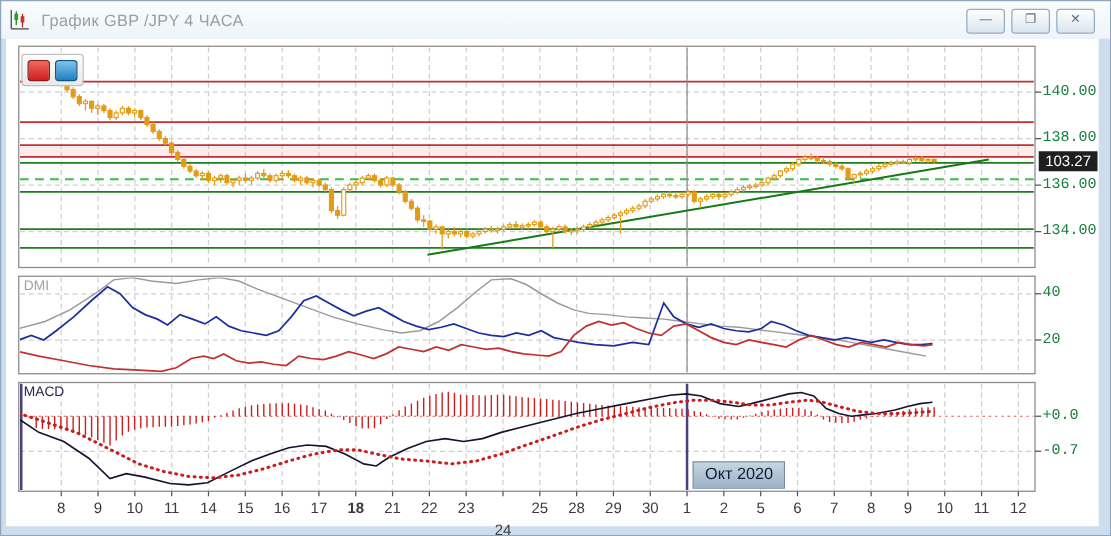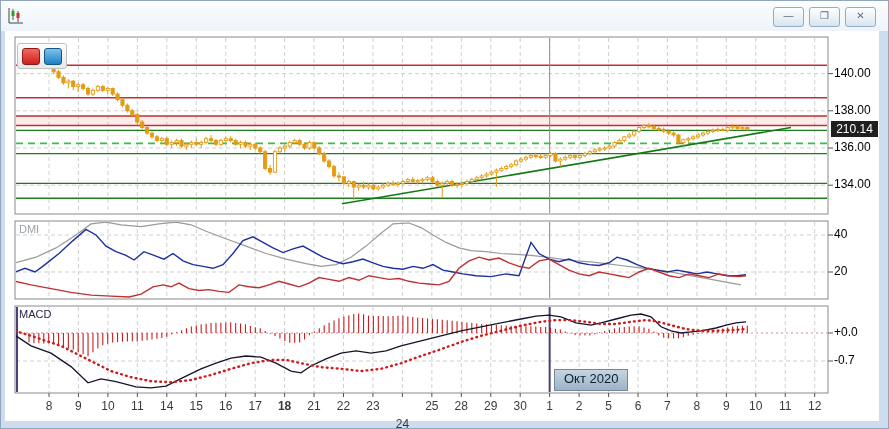--- a/index.html
+++ b/index.html
@@ -22,41 +22,42 @@
   .tool-btn{width:16px;height:15px;border-radius:3px;border:1px solid #555;}
   #tool-red{background:linear-gradient(#f06a5a,#cf2020);border-color:#8d1a1a;}
   #tool-blue{background:linear-gradient(#7cc4ec,#1f7fc4);border-color:#14567f;}
   .panel-label{position:absolute;font-size:11px;}
   #dmi-label{left:18px;top:222px;color:#9aa2aa;}
   #macd-label{left:18px;top:307px;color:#26264f;}
   .month-box{position:absolute;top:368px;height:16px;padding:1px 9px 3px 9px;
              background:linear-gradient(#c6d5e2,#9cb2c5);border:1px solid #71889d;
              color:#0e1f33;font-size:13px;white-space:nowrap;}
   #month-sep{left:20px;} #month-okt{left:553px;}
-  .ytick{position:absolute;left:833px;width:50px;font-size:12px;color:#000000;}
+  .ytick{position:absolute;left:833px;width:50px;font-size:12px;color:#15803d;font-family:Liberation Mono, monospace;}
   .xtick{position:absolute;top:399px;width:30px;margin-left:-15px;text-align:center;
          font-size:12px;color:#3a3a3a;}
   #price-tag{position:absolute;left:830px;top:119px;width:47px;height:16px;
              background:#1f1f1f;color:#ffffff;font-size:12px;text-align:center;
              line-height:16px;}
 </style>
 </head>
 <body>
 
 <div id="stage">
 
   <div id="titlebar">
     <svg id="title-icon" viewBox="0 0 18 18">
       <line x1="2" y1="1" x2="2" y2="16" stroke="#444" stroke-width="1"></line>
       <line x1="2" y1="16" x2="16" y2="16" stroke="#444" stroke-width="1"></line>
       <line x1="6" y1="2" x2="6" y2="13" stroke="#1a7a1a" stroke-width="1"></line>
       <rect x="4.5" y="4" width="3" height="5" fill="#2aa02a"></rect>
       <line x1="11" y1="4" x2="11" y2="15" stroke="#b02020" stroke-width="1"></line>
       <rect x="9.5" y="6" width="3" height="5" fill="#d03030"></rect>
     </svg>
+    <span id="title-text">График GBP /JPY  4 ЧАСА</span>
     <div id="win-buttons">
       <div class="win-btn">—</div>
       <div class="win-btn">❐</div>
       <div class="win-btn">✕</div>
     </div>
   </div>
 
   <div id="client"></div>
 
   <svg id="chart-svg" width="889" height="429" viewBox="0 0 889 429">
@@ -678,21 +679,21 @@
   <div id="toolbar">
     <div class="tool-btn" id="tool-red"></div>
     <div class="tool-btn" id="tool-blue"></div>
   </div>
 
   <div class="panel-label" id="dmi-label">DMI</div>
   <div class="panel-label" id="macd-label">MACD</div>
 
   <div class="month-box" id="month-okt">Окт 2020</div>
 
-  <div id="price-tag" style="top: 120px;">210.14</div>
+  <div id="price-tag" style="top: 120px;">103.27</div>
 
   <div id="labels-layer">
       <div class="ytick" style="left: 833px; top: 64.6px;">140.00</div>
       <div class="ytick" style="left: 833px; top: 101.8px;">138.00</div>
       <div class="ytick" style="left: 833px; top: 139px;">136.00</div>
       <div class="ytick" style="left: 833px; top: 176.2px;">134.00</div>
       <div class="ytick" style="left: 833px; top: 226px;">40</div>
       <div class="ytick" style="left: 833px; top: 263px;">20</div>
       <div class="ytick" style="left: 833px; top: 324px;">+0.0</div>
       <div class="ytick" style="left: 833px; top: 352px;">-0.7</div>

